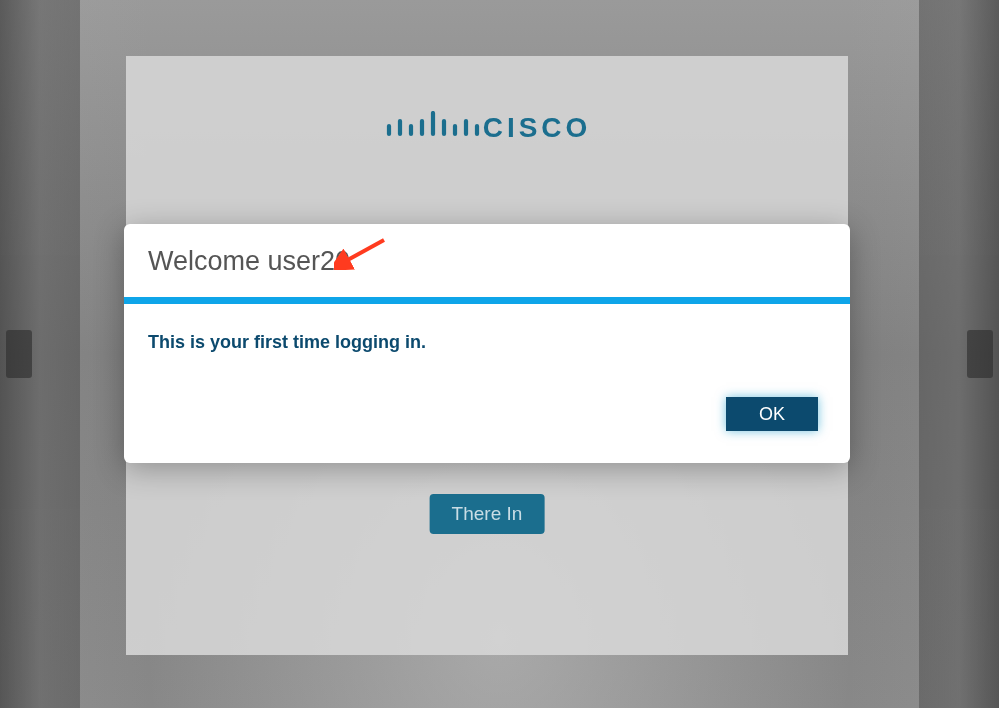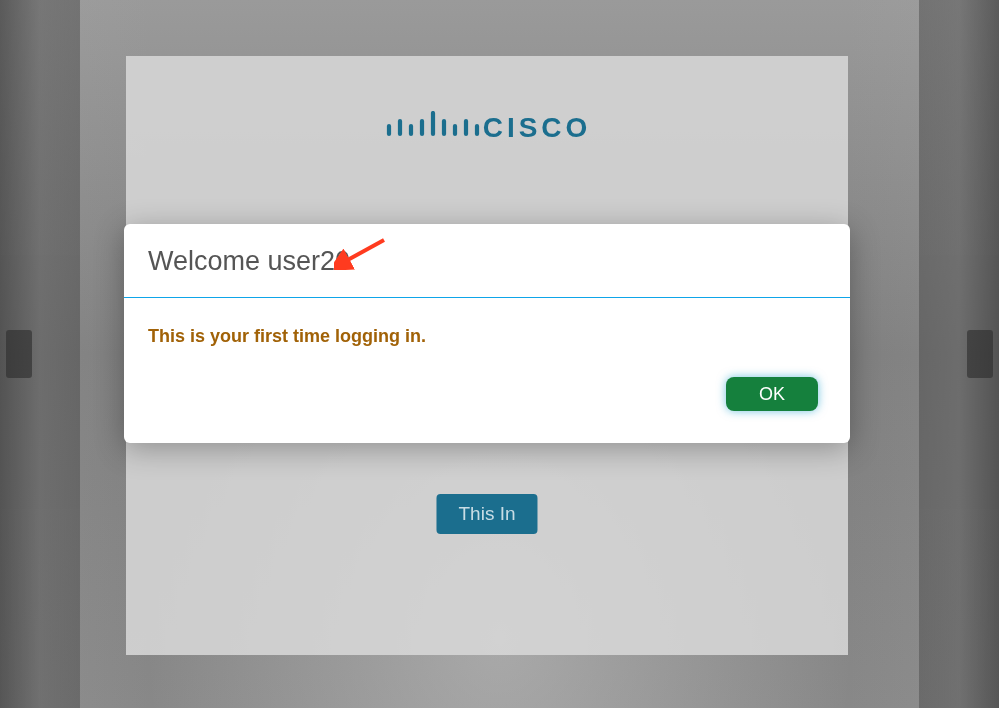--- a/index.html
+++ b/index.html
@@ -92,51 +92,52 @@
       left: 124px;
       top: 224px;
       width: 726px;
       background: #ffffff;
       border-radius: 6px;
       box-shadow: 0 6px 30px rgba(0,0,0,0.3);
       overflow: hidden;
     }
     .modal-header {
       padding: 22px 24px 20px 24px;
-      border-bottom: 1px solid #0ea5e9;
+      border-bottom: 7px solid #0ea5e9;
     }
     .modal-title {
       font-size: 27px;
       font-weight: 400;
       color: #555555;
     }
     .modal-body {
       padding: 28px 24px 20px 24px;
     }
     .modal-line1 {
       font-size: 18px;
       font-weight: 700;
-      color: #a16207;
+      color: #0c4a6e;
+      margin-bottom: 14px;
     }
     .modal-line2 {
       font-size: 18px;
       font-weight: 400;
       color: #2b2b2b;
     }
     .modal-footer {
       padding: 10px 32px 32px 24px;
       display: flex;
       justify-content: flex-end;
     }
     .ok-btn {
-      background: #15803d;
+      background: #0c4a6e;
       color: #ffffff;
       font-size: 18px;
       border: none;
-      border-radius: 8px;
+      border-radius: 0;
       width: 92px;
       height: 34px;
       cursor: pointer;
       box-shadow: 0 0 10px rgba(6,148,198,0.55);
     }
 
     .annotation-arrow {
       position: absolute;
       left: 334px;
       top: 234px;
@@ -166,21 +167,21 @@
         <line x1="39" y1="10" x2="39" y2="23"></line>
         <line x1="50" y1="2" x2="50" y2="23"></line>
         <line x1="61" y1="10" x2="61" y2="23"></line>
         <line x1="72" y1="15" x2="72" y2="23"></line>
         <line x1="83" y1="10" x2="83" y2="23"></line>
         <line x1="94" y1="15" x2="94" y2="23"></line>
       </g>
     </svg>
     <div class="logo-text">CISCO</div>
   </div>
-  <button class="signin-btn">This In</button>
+  <button class="signin-btn">There In</button>
 </div>
 
 <div class="modal">
   <div class="modal-header">
     <div class="modal-title">Welcome user20</div>
   </div>
   <div class="modal-body">
     <div class="modal-line1">This is your first time logging in.</div>
   </div>
   <div class="modal-footer">

